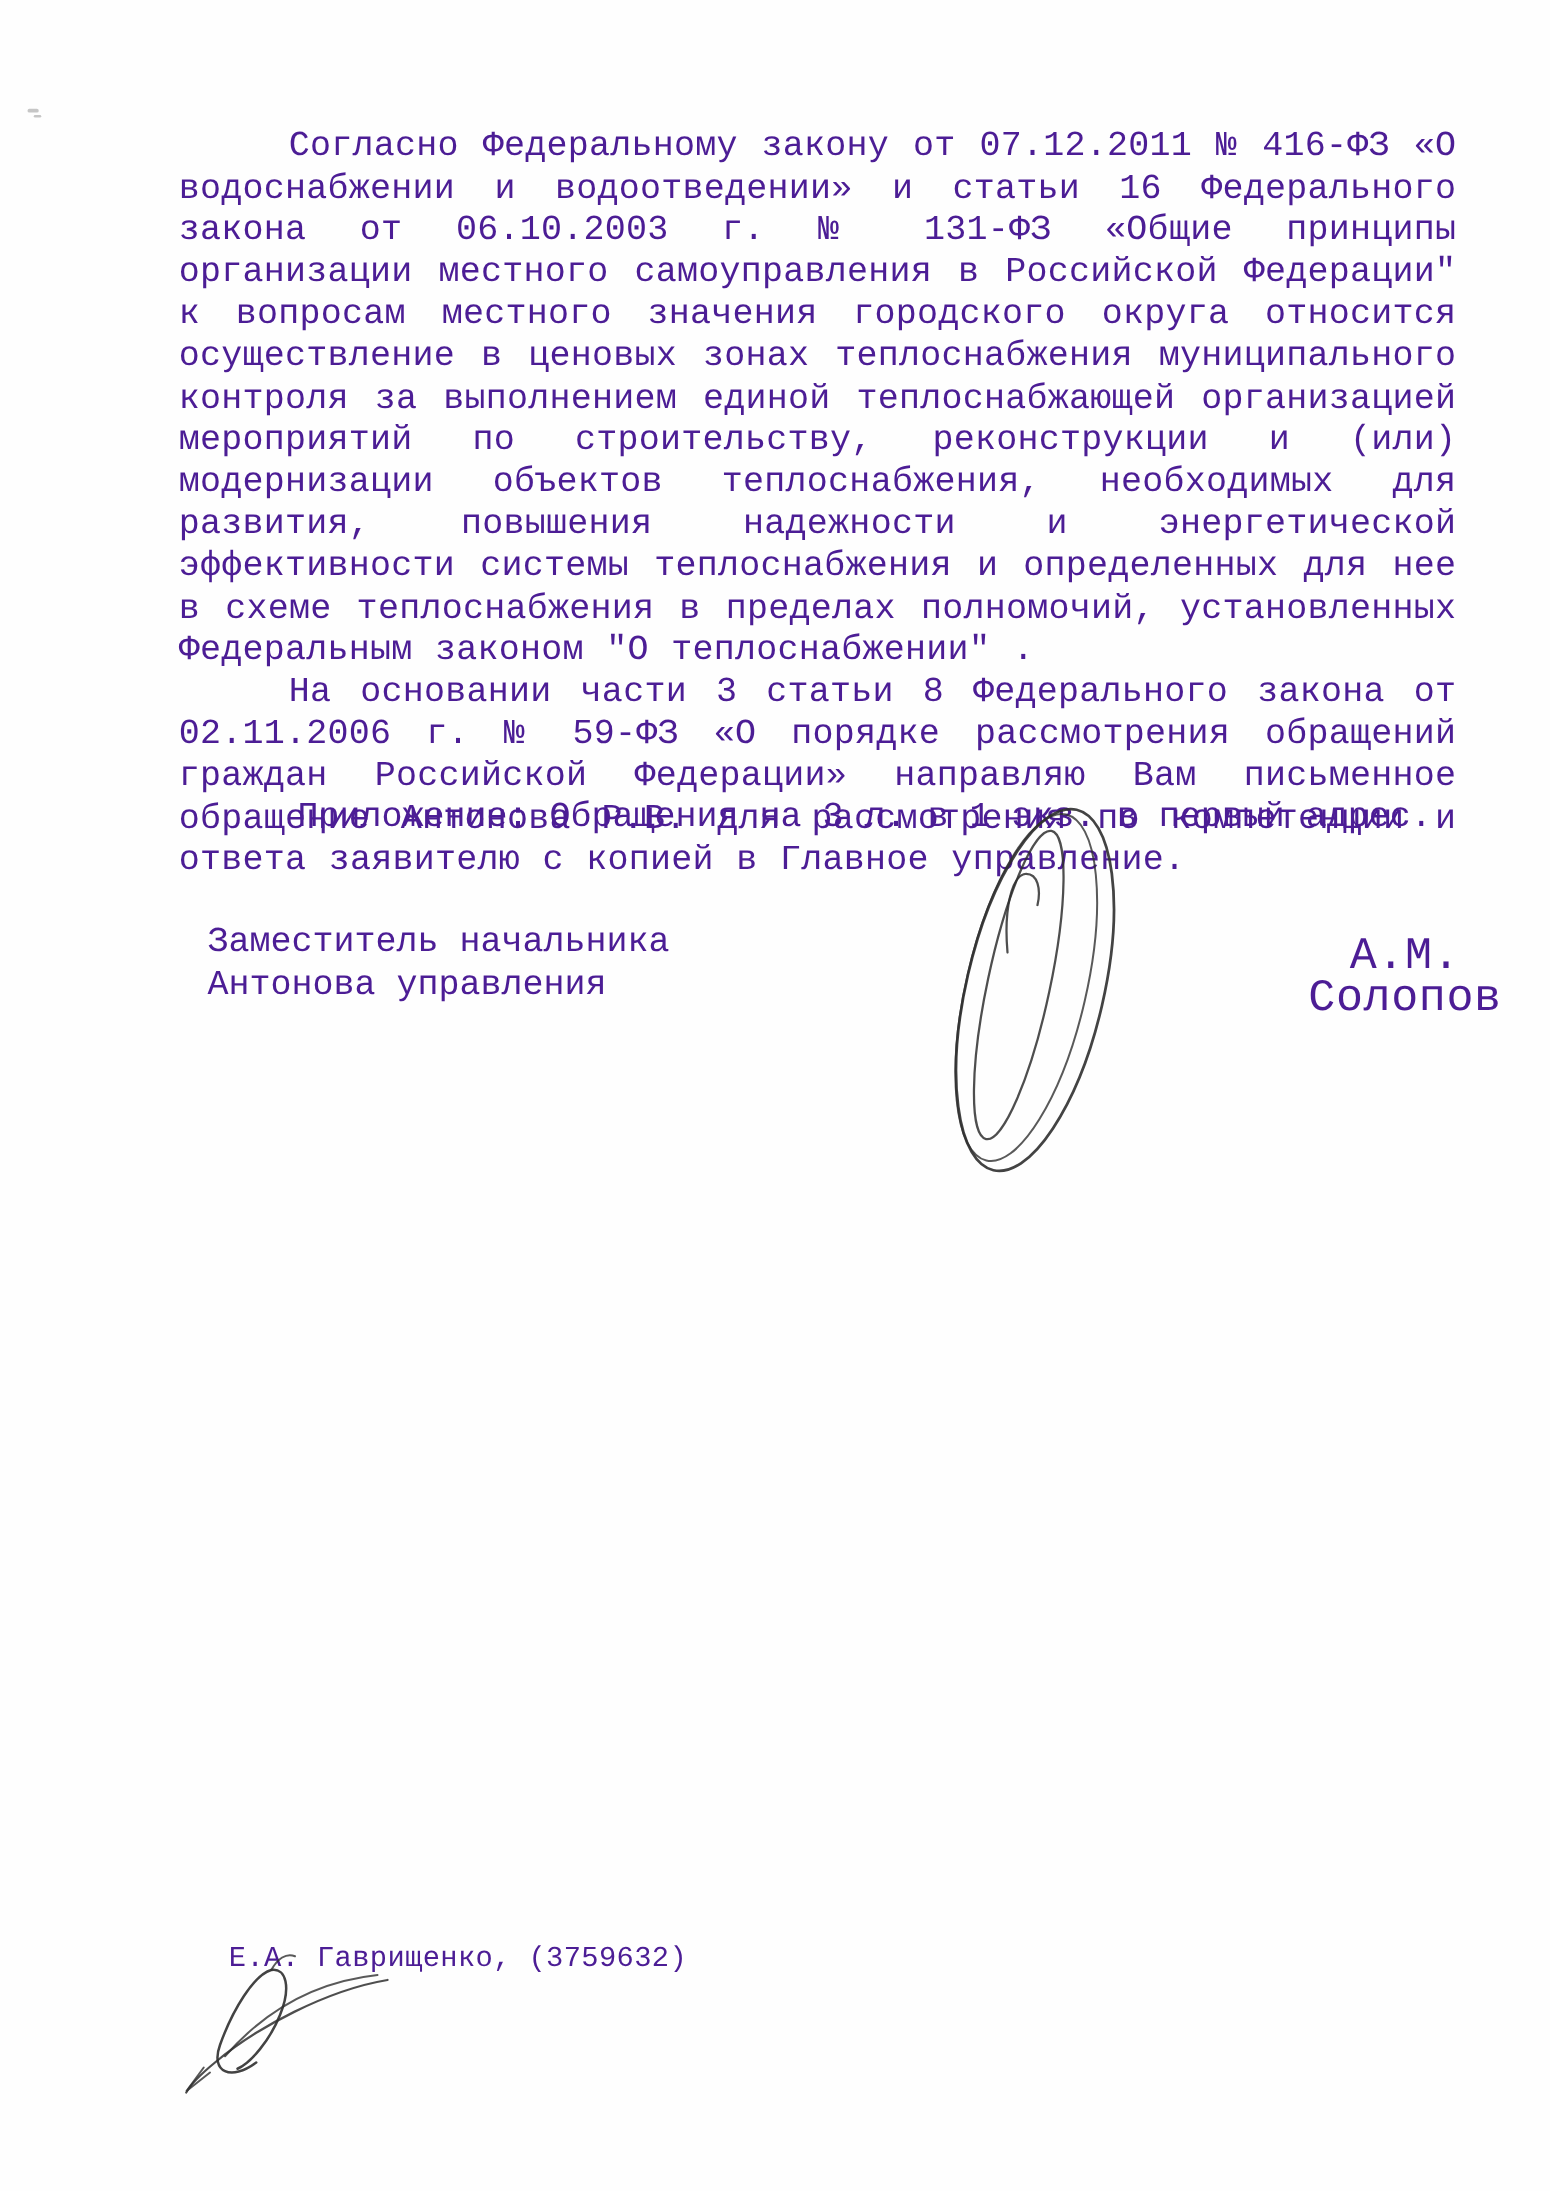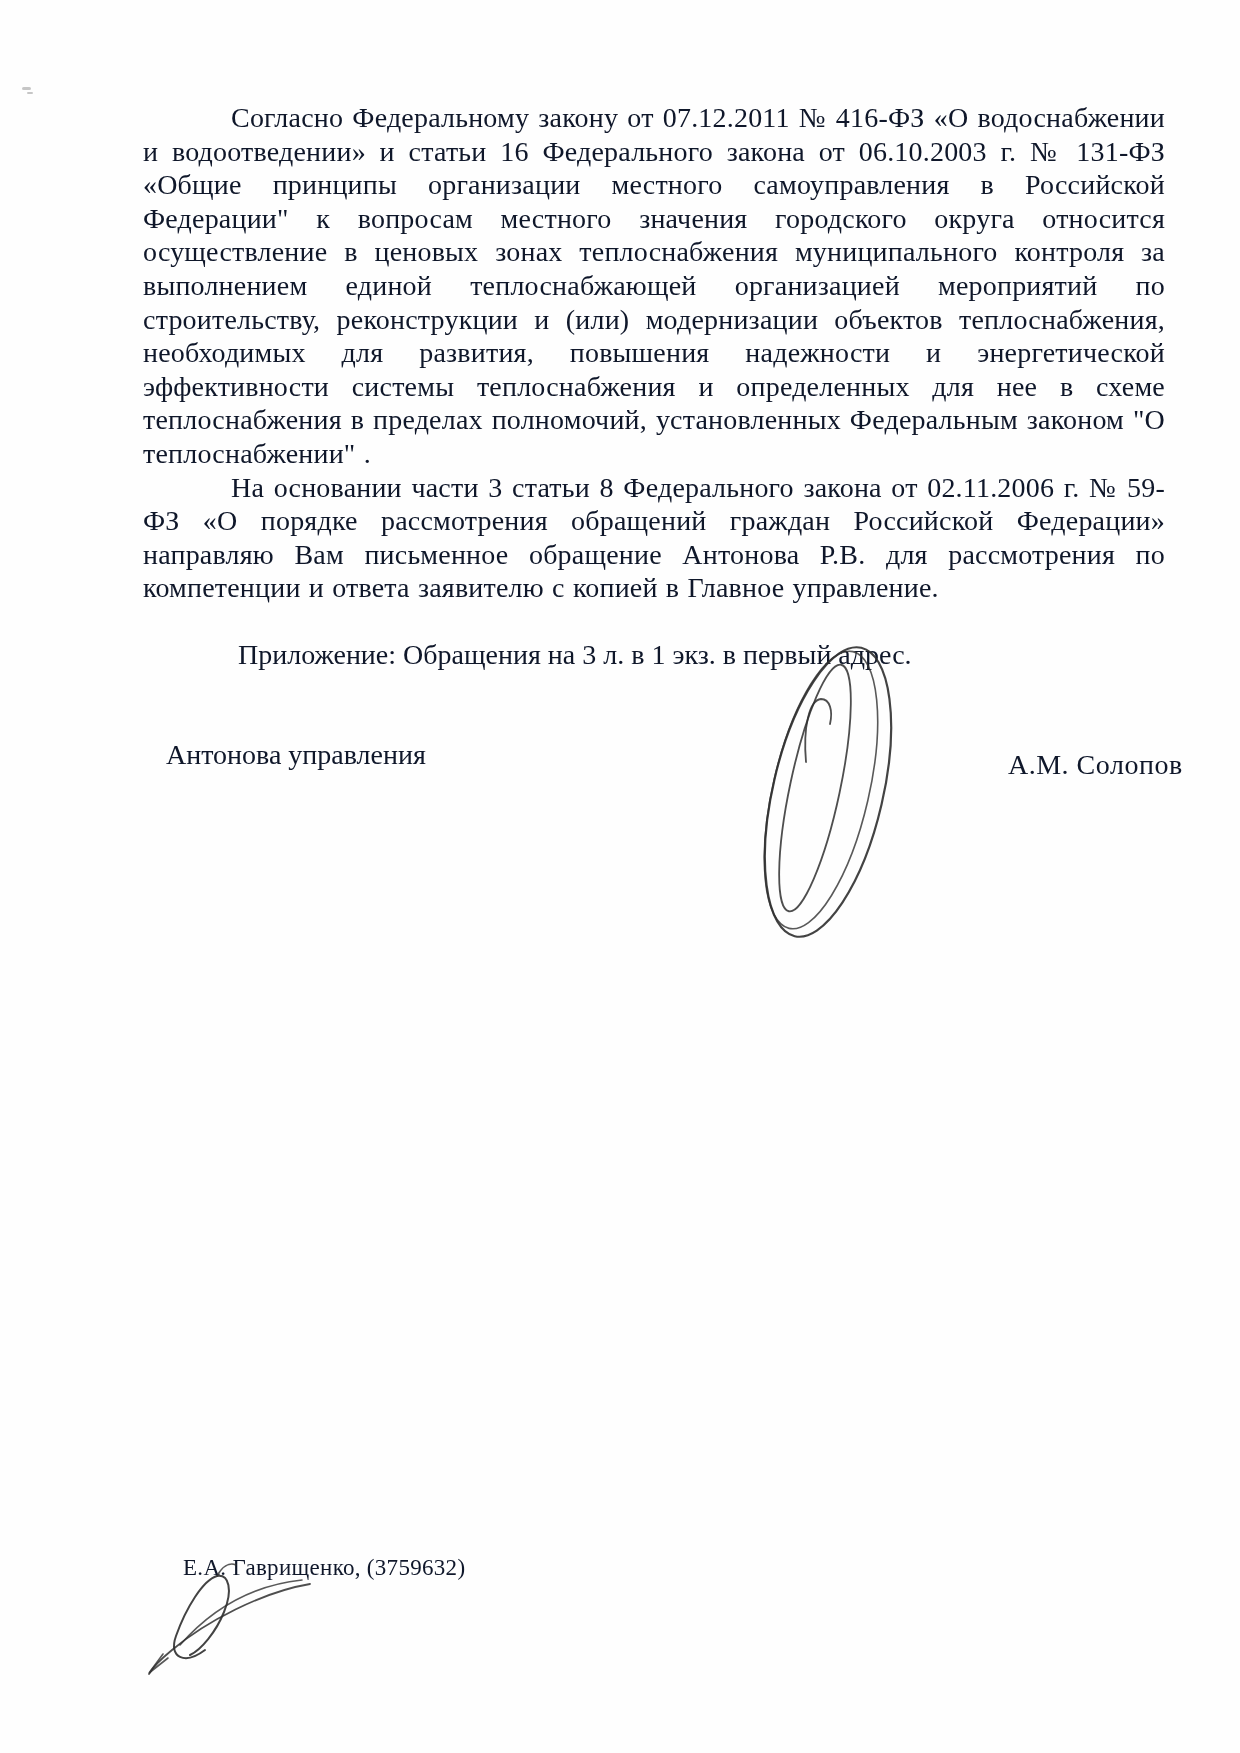--- a/index.html
+++ b/index.html
@@ -5,22 +5,22 @@
   html, body {
     margin: 0;
     padding: 0;
     background: #ffffff;
   }
   .page {
     position: relative;
     width: 1240px;
     height: 1753px;
     background: #fefefe;
-    font-family: Liberation Serif, serif;
-    color: #0f172a;
+    font-family: Liberation Mono, monospace;
+    color: #4c1d95;
     overflow: hidden;
   }
   
   .body-text {
     position: absolute;
     left: 143px;
     top: 101px;
     width: 1022px;
     font-size: 28px;
     line-height: 33.6px;
@@ -47,21 +47,21 @@
     position: absolute;
     left: 166px;
     top: 738px;
     font-size: 28px;
     line-height: 34px;
   }
   .signer-name {
     position: absolute;
     left: 1008px;
     top: 748px;
-    font-size: 28px;
+    font-size: 36px;
     line-height: 34px;
     letter-spacing: 0.5px;
     text-align: center;
   }
   
   .executor {
     position: absolute;
     left: 183px;
     top: 1554px;
     font-size: 23px;
@@ -87,20 +87,21 @@
   <div class="body-text">
     <p class="noninteractive-text">Согласно Федеральному закону от 07.12.2011 № 416-ФЗ «О водоснабжении и водоотведении» и статьи 16 Федерального закона от 06.10.2003 г. № 131-ФЗ «Общие принципы организации местного самоуправления в Российской Федерации" к вопросам  местного значения городского округа относится осуществление в ценовых зонах теплоснабжения муниципального контроля за выполнением единой теплоснабжающей организацией мероприятий по строительству, реконструкции и (или) модернизации объектов теплоснабжения, необходимых для развития, повышения надежности и энергетической эффективности системы теплоснабжения и определенных для нее в схеме теплоснабжения в пределах полномочий, установленных Федеральным законом "О теплоснабжении" .</p>
     <p class="noninteractive-text">На основании части 3 статьи 8 Федерального закона от 02.11.2006 г. № 59-ФЗ «О порядке рассмотрения обращений граждан Российской Федерации» направляю Вам письменное обращение Антонова Р.В. для рассмотрения  по компетенции и ответа заявителю с копией в Главное управление.</p>
   </div>
 
   <div class="attachment">
     <p class="noninteractive-text">Приложение: Обращения на 3 л. в 1 экз. в первый адрес.</p>
   </div>
 
   <div class="signer-title">
+    <div>Заместитель начальника</div>
     <div>Антонова управления</div>
   </div>
 
   <div class="signer-name">А.М. Солопов</div>
 
   <div class="executor">Е.А. Гаврищенко, (3759632)</div>
 
   <svg class="ink-layer" width="1240" height="1753" viewBox="0 0 1240 1753" xmlns="http://www.w3.org/2000/svg">
 
     <g fill="#9a9a9a" opacity="0.55">

